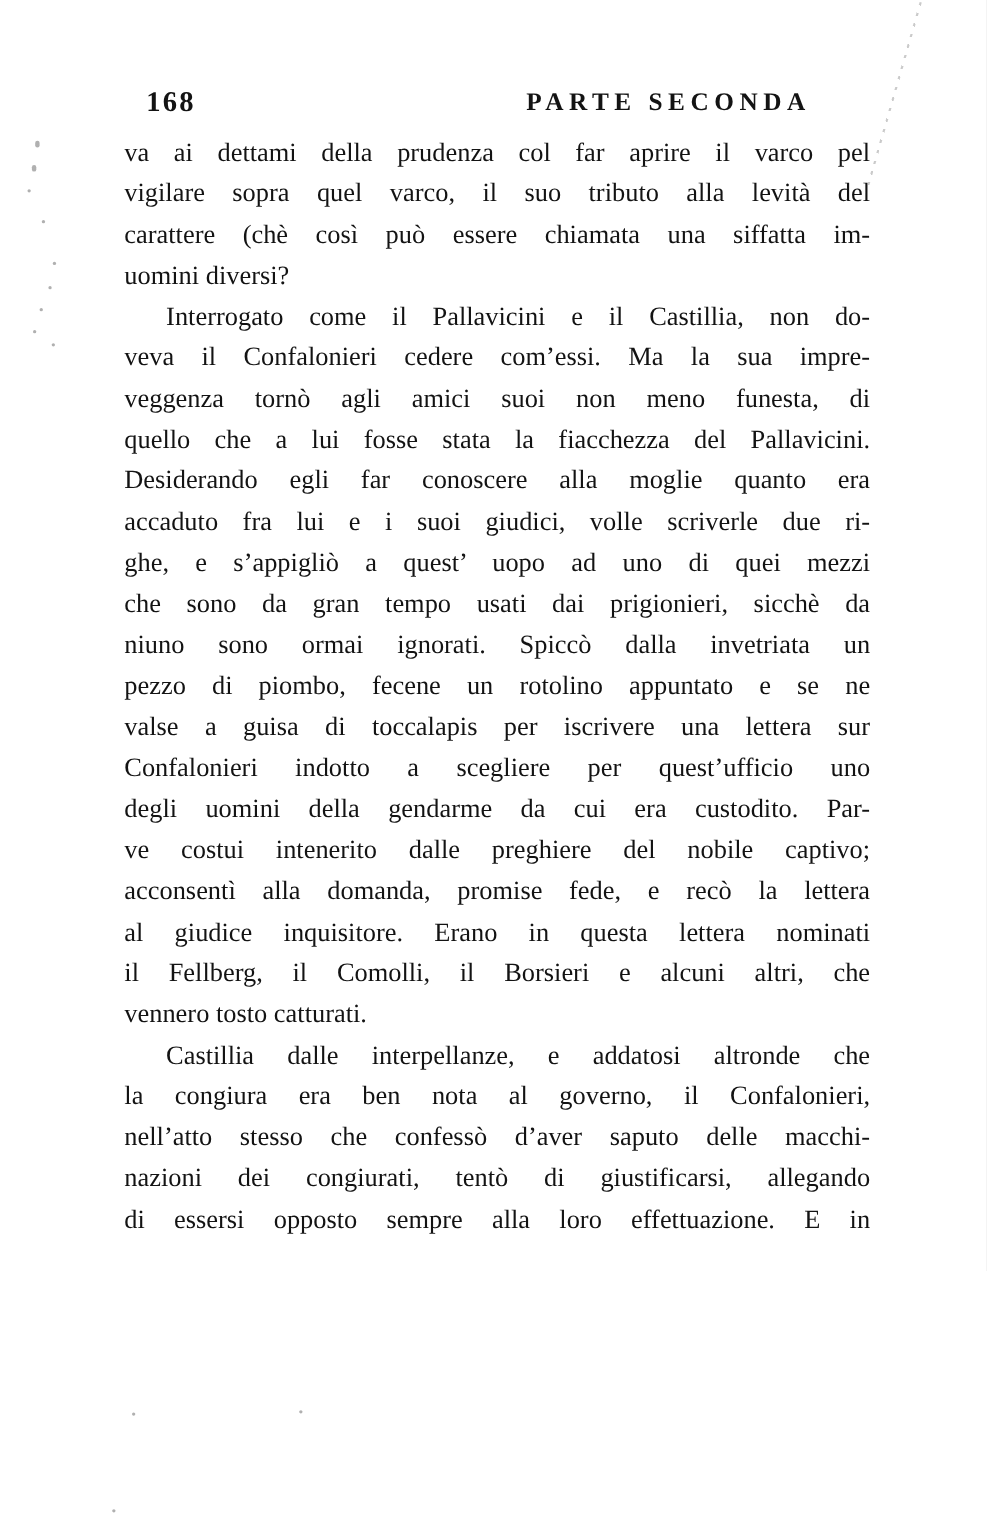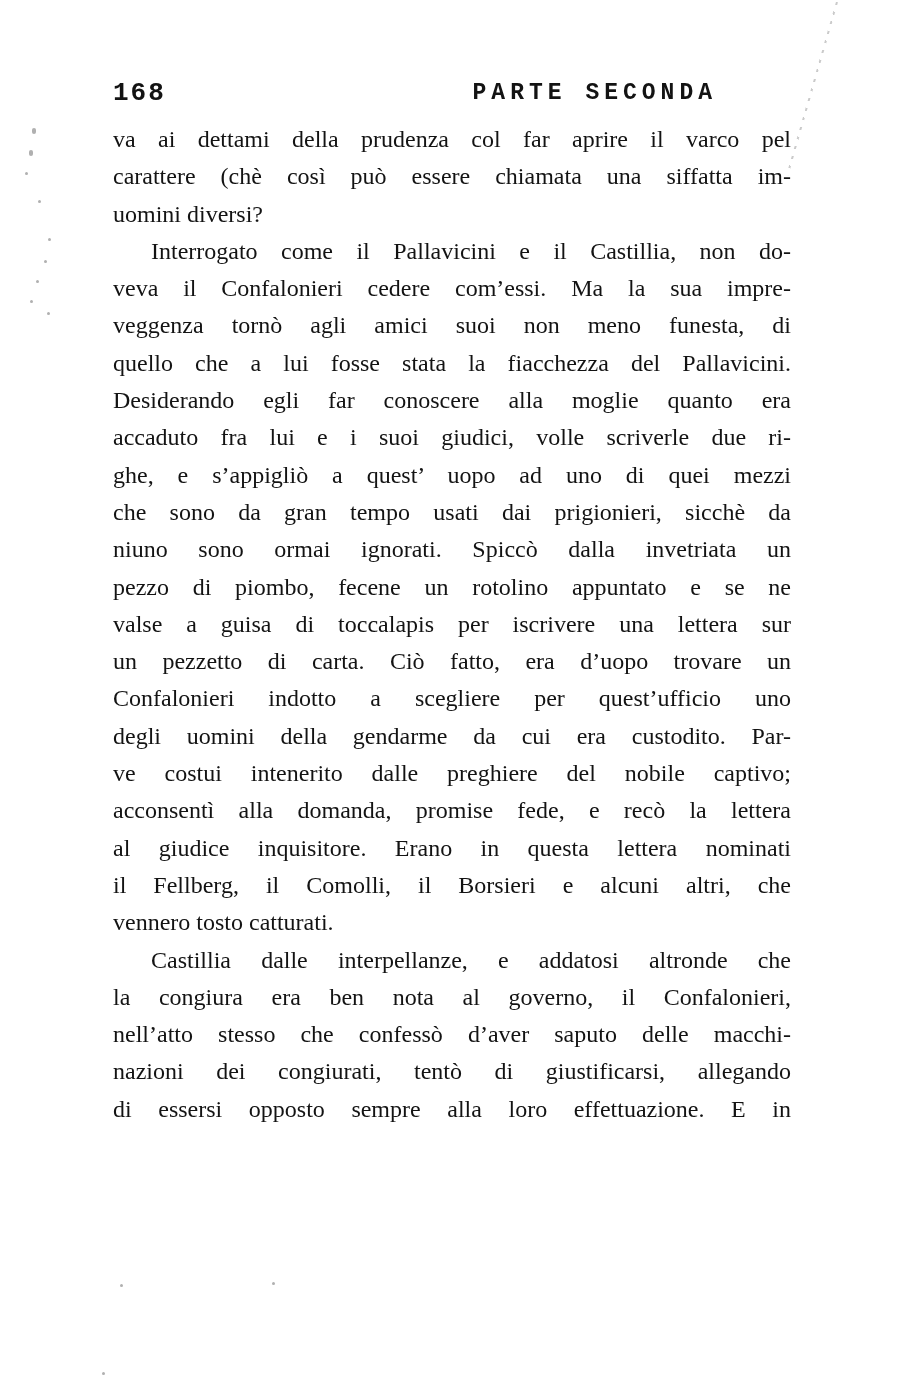--- a/index.html
+++ b/index.html
@@ -12,24 +12,23 @@
     width: 897px;
     height: 1383px;
     background: #ffffff;
     overflow: hidden;
     font-family: "Liberation Serif", serif;
     color: #131313;
   }
   .header-row {
     position: absolute;
     top: 76px;
-    left: 109px;
+    left: 129px;
     width: 678px;
     height: 36px;
-    font-family: Liberation Mono, monospace;
   }
   .page-number {
     position: absolute;
     left: 4px;
     top: 2px;
     font-size: 26px;
     font-weight: bold;
     letter-spacing: 2px;
   }
   .running-title {
@@ -89,36 +88,36 @@
 <div class="page">
 
   <div class="header-row">
     <div class="page-number">168</div>
     <div class="running-title">PARTE SECONDA</div>
   </div>
 
   <div class="body-text" id="body-text">
       <div>
         <div class="line">va ai dettami della prudenza col far aprire il varco pel</div>
+        <div class="line">vigilare sopra quel varco, il suo tributo alla levità del</div>
         <div class="line">carattere (chè così può essere chiamata una siffatta im-</div>
         <div class="line flush">uomini diversi?</div>
       </div>
       <div>
         <div class="line indent">Interrogato come il Pallavicini e il Castillia, non do-</div>
         <div class="line">veva il Confalonieri cedere com’essi. Ma la sua impre-</div>
         <div class="line">veggenza tornò agli amici suoi non meno funesta, di</div>
         <div class="line">quello che a lui fosse stata la fiacchezza del Pallavicini.</div>
         <div class="line">Desiderando egli far conoscere alla moglie quanto era</div>
         <div class="line">accaduto fra lui e i suoi giudici, volle scriverle due ri-</div>
         <div class="line">ghe, e s’appigliò a quest’ uopo ad uno di quei mezzi</div>
         <div class="line">che sono da gran tempo usati dai prigionieri, sicchè da</div>
         <div class="line">niuno sono ormai ignorati. Spiccò dalla invetriata un</div>
         <div class="line">pezzo di piombo, fecene un rotolino appuntato e se ne</div>
         <div class="line">valse a guisa di toccalapis per iscrivere una lettera sur</div>
-        <div class="line">un pezzetto di carta. Ciò fatto, era d’uopo trovare un</div>
         <div class="line">Confalonieri indotto a scegliere per quest’ufficio uno</div>
         <div class="line">degli uomini della gendarme da cui era custodito. Par-</div>
         <div class="line">ve costui intenerito dalle preghiere del nobile captivo;</div>
         <div class="line">acconsentì alla domanda, promise fede, e recò la lettera</div>
         <div class="line">al giudice inquisitore. Erano in questa lettera nominati</div>
         <div class="line">il Fellberg, il Comolli, il Borsieri e alcuni altri, che</div>
         <div class="line flush">vennero tosto catturati.</div>
       </div>
       <div>
         <div class="line indent">Castillia dalle interpellanze, e addatosi altronde che</div>

